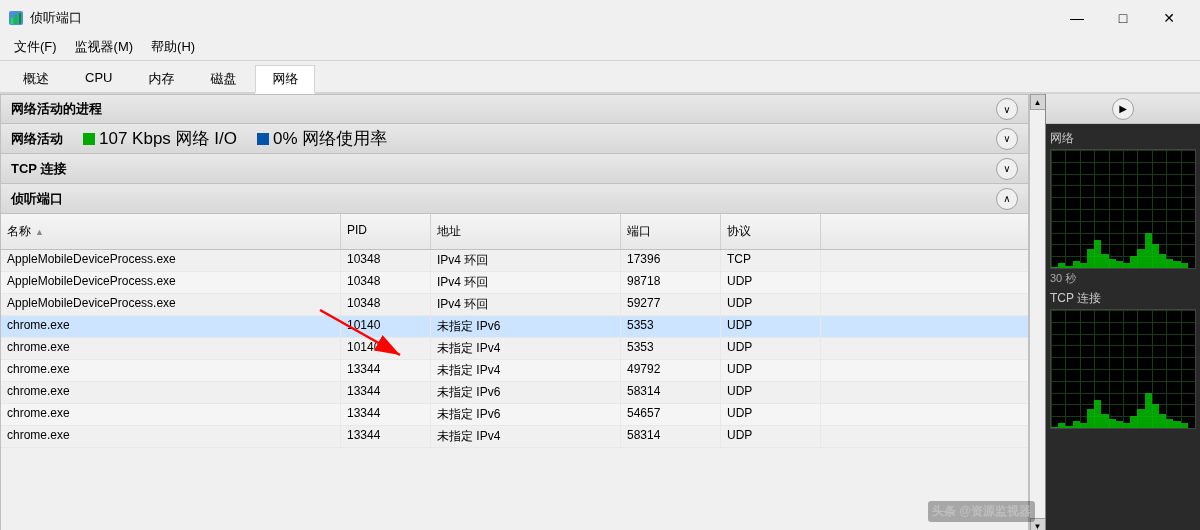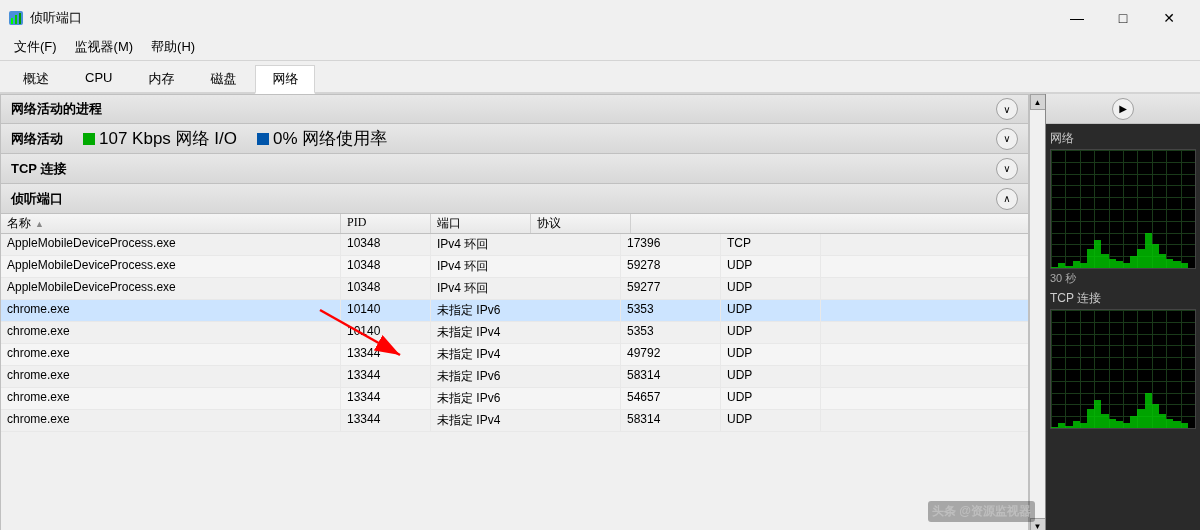--- a/index.html
+++ b/index.html
@@ -177,26 +177,26 @@
       height: 30px;
       border-bottom: 1px solid #c0c0c0;
     }
     .table-header {
       display: flex;
       background: linear-gradient(to bottom, #f5f5f5, #e8e8e8);
       border-bottom: 1px solid #c0c0c0;
       font-size: 12px;
     }
     .th {
-      padding: 1px 6px;
+      padding: 9px 6px;
       border-right: 1px solid #d0d0d0;
       font-weight: normal;
     }
     .th-name { width: 340px; display: flex; align-items: center; gap: 4px; }
-    .th-pid { width: 90px; font-family: Liberation Serif, serif; }
+    .th-pid { width: 90px; }
     .th-addr { width: 190px; }
     .th-port { width: 100px; }
     .th-proto { width: 100px; }
 
     .table-body {
       overflow-y: auto;
       flex: 1;
     }
     .table-row {
       display: flex;
@@ -375,37 +375,38 @@
         <span class="section-title">侦听端口</span>
         <div class="section-chevron">∧</div>
       </div>
 
       <div class="table-header">
         <div class="th th-name">
           <span>名称</span>
           <span style="font-size:9px; color:#888;">▲</span>
         </div>
         <div class="th th-pid">PID</div>
+        <div class="th th-addr">地址</div>
         <div class="th th-port">端口</div>
         <div class="th th-proto">协议</div>
       </div>
 
       <div class="table-body" id="table-body">
       <div class="table-row">
     <div class="td td-name">AppleMobileDeviceProcess.exe</div>
     <div class="td td-pid">10348</div>
     <div class="td td-addr">IPv4 环回</div>
     <div class="td td-port">17396</div>
     <div class="td td-proto">TCP</div>
   </div>
           <div class="table-row">
     <div class="td td-name">AppleMobileDeviceProcess.exe</div>
     <div class="td td-pid">10348</div>
     <div class="td td-addr">IPv4 环回</div>
-    <div class="td td-port">59278</div>
+    <div class="td td-port">98718</div>
     <div class="td td-proto">UDP</div>
   </div>
           <div class="table-row">
     <div class="td td-name">AppleMobileDeviceProcess.exe</div>
     <div class="td td-pid">10348</div>
     <div class="td td-addr">IPv4 环回</div>
     <div class="td td-port">59277</div>
     <div class="td td-proto">UDP</div>
   </div>
           <div class="table-row highlighted">

